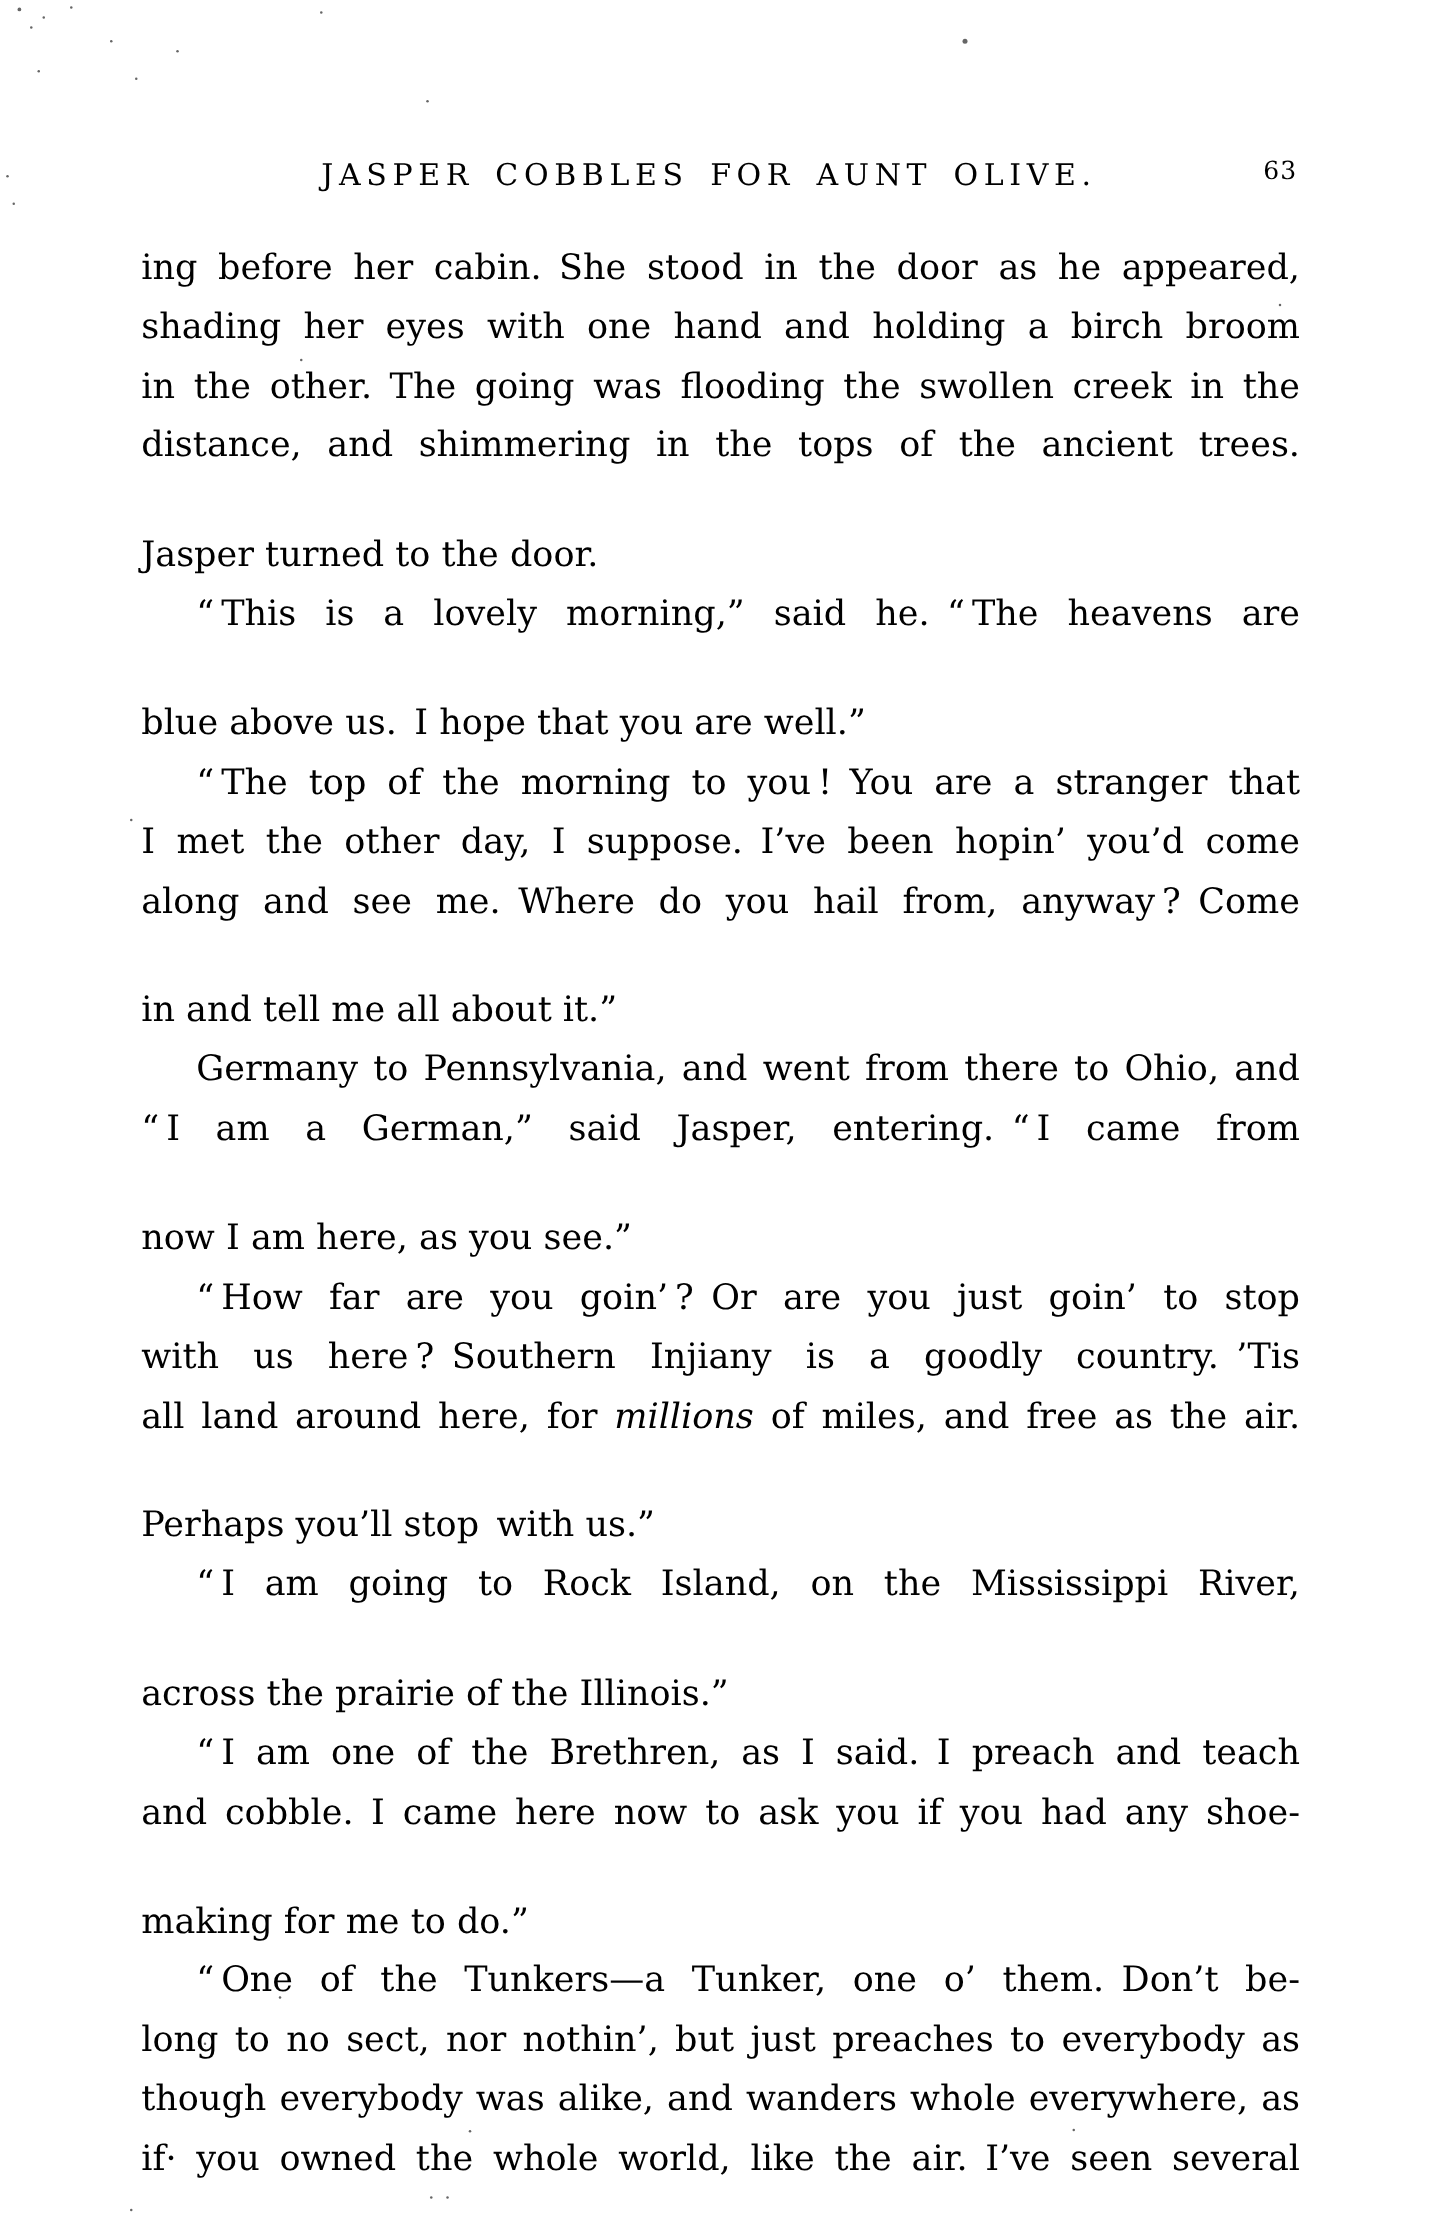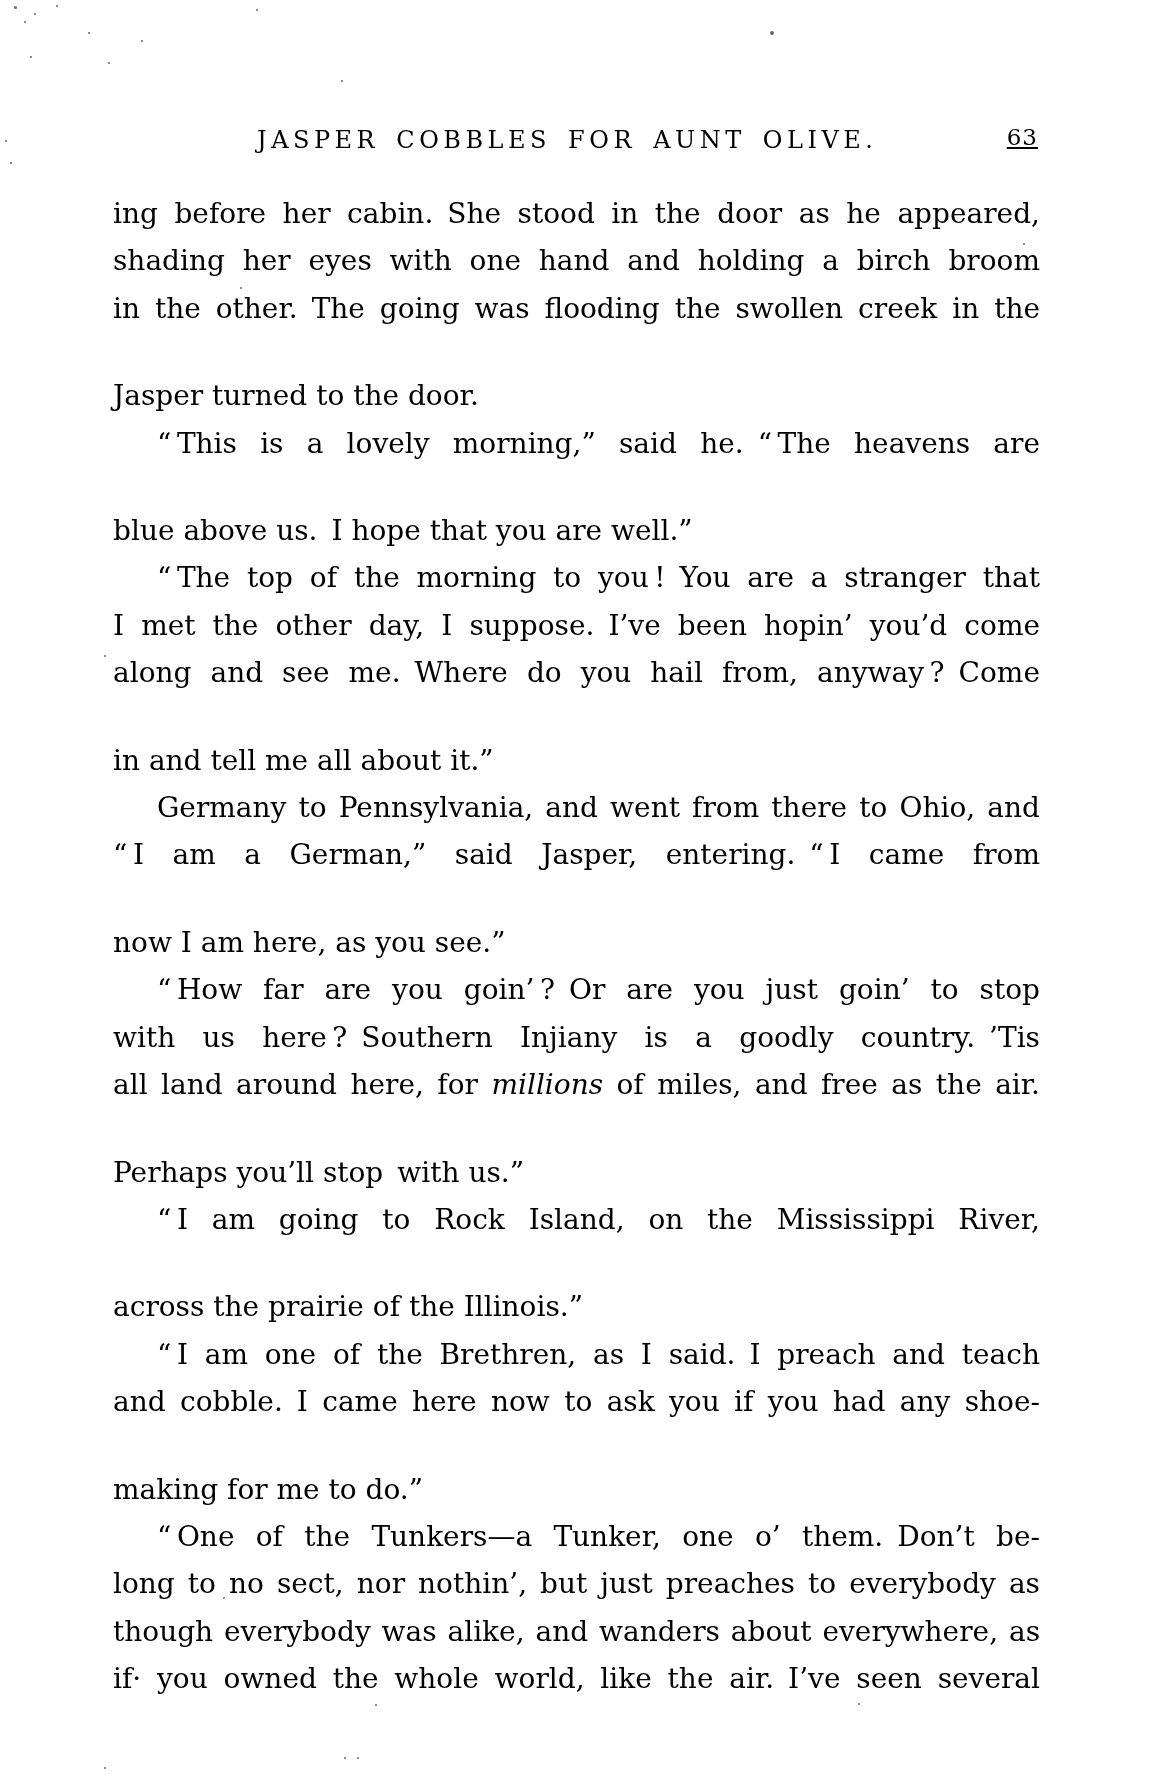--- a/index.html
+++ b/index.html
@@ -11,21 +11,21 @@
     overflow:hidden;
     font-family:"DejaVu Serif","Liberation Serif",serif;
     color:#000000;
   }
   
   .running-header{position:absolute;top:124px;left:113px;width:927px;height:34px;}
   .running-title{
     position:absolute;left:49%;transform:translateX(-50%);top:2px;
     font-size:24px;letter-spacing:4.5px;word-spacing:5px;white-space:nowrap;
   }
-  .page-number{position:absolute;right:2px;top:0;font-size:23px;letter-spacing:1px;text-decoration:underline;}
+  .page-number{position:absolute;right:2px;top:0;font-size:20px;letter-spacing:1px;}
   
   .text-block{
     position:absolute;top:190px;left:113px;width:927px;
     font-size:28px;line-height:47.4px;
   }
   .line{text-align:justify;text-align-last:justify;}
   .line.flush{text-align:left;text-align-last:left;margin-top:40px;}
   .paragraph.indent .line:first-child{text-indent:44px;}
   .line i{font-style:italic;}
   
@@ -39,20 +39,21 @@
   <header class="running-header">
     <span class="running-title">JASPER COBBLES FOR AUNT OLIVE.</span>
     <span class="page-number">63</span>
   </header>
 
   <main class="text-block">
       <div class="paragraph">
         <div class="line just">ing before her cabin. She stood in the door as he appeared,</div>
         <div class="line just">shading her eyes with one hand and holding a birch broom</div>
         <div class="line just">in the other. The going was flooding the swollen creek in the</div>
+        <div class="line just">distance, and shimmering in the tops of the ancient trees.</div>
         <div class="line flush">Jasper turned to the door.</div>
       </div>
       <div class="paragraph indent">
         <div class="line just">“ This is a lovely morning,” said he. “ The heavens are</div>
         <div class="line flush">blue above us. I hope that you are well.”</div>
       </div>
       <div class="paragraph indent">
         <div class="line just">“ The top of the morning to you ! You are a stranger that</div>
         <div class="line just">I met the other day, I suppose. I’ve been hopin’ you’d come</div>
         <div class="line just">along and see me. Where do you hail from, anyway ? Come</div>
@@ -74,21 +75,21 @@
         <div class="line flush">across the prairie of the Illinois.”</div>
       </div>
       <div class="paragraph indent">
         <div class="line just">“ I am one of the Brethren, as I said. I preach and teach</div>
         <div class="line just">and cobble. I came here now to ask you if you had any shoe-</div>
         <div class="line flush">making for me to do.”</div>
       </div>
       <div class="paragraph indent">
         <div class="line just">“ One of the Tunkers—a Tunker, one o’ them. Don’t be-</div>
         <div class="line just">long to no sect, nor nothin’, but just preaches to everybody as</div>
-        <div class="line just">though everybody was alike, and wanders about everywhere, as</div>
+        <div class="line just">though everybody was alike, and wanders whole everywhere, as</div>
         <div class="line just">if· you owned the whole world, like the air. I’ve seen several</div>
       </div>
     </main>
 
   <div id="noise-layer">
       <span class="speck" style="left: 14px; top: 6px; width: 3px; height: 3px;"></span>
       <span class="speck" style="left: 34px; top: 13px; width: 2px; height: 2px;"></span>
       <span class="speck" style="left: 56px; top: 5px; width: 2px; height: 2px;"></span>
       <span class="speck" style="left: 24px; top: 21px; width: 2px; height: 2px;"></span>
       <span class="speck" style="left: 88px; top: 32px; width: 2px; height: 2px;"></span>

